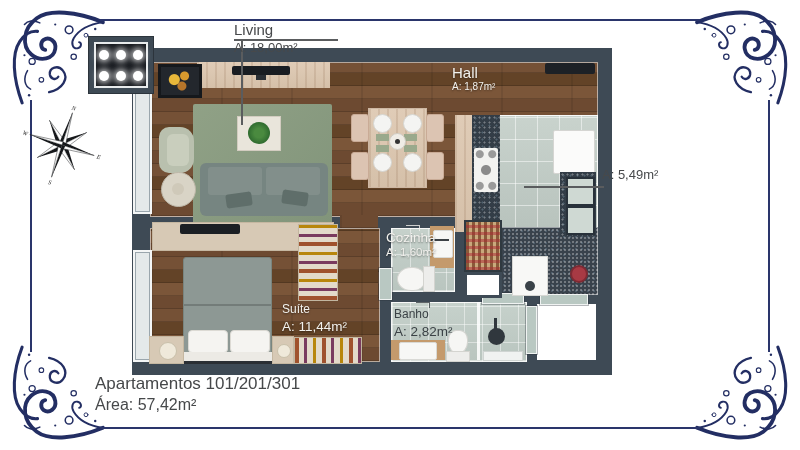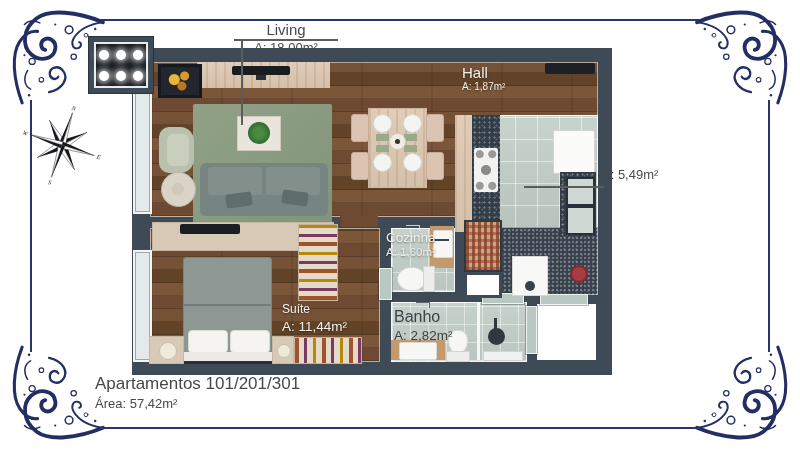--- a/index.html
+++ b/index.html
@@ -245,42 +245,42 @@
   <div class="abs" style="left:488px;top:328px;width:17px;height:17px;border-radius:50%;background:#30373d"></div>
   <div class="abs" style="left:483px;top:351px;width:38px;height:8px;background:#f0f2f1;border:1px solid #cfd4d2"></div>
 
   <div class="leader" style="left:234px;top:39px;width:104px;height:1.5px"></div>
   <div class="leader" style="left:241px;top:40px;width:1.5px;height:85px"></div>
   <div class="leader" style="left:524px;top:186px;width:80px;height:1.5px"></div>
   <div class="leader" style="left:431px;top:239px;width:18px;height:1.5px;background:#3c4145"></div>
   <div class="mini-mark lbl-light" style="left:406px;top:225px"></div>
   <div class="mini-mark" style="left:416px;top:302px;color:#3b4246"></div>
 
-  <div class="room-label lbl-dark" style="left:234px;top:21px;width:104px;text-align:center">
+  <div class="room-label lbl-dark" style="left:234px;top:21px;width:104px;">
     <span class="room-name" style="font-size:15px">Living</span>
     <span class="room-area" style="font-size:13px;margin-top:3px">A: 18,00m²</span>
   </div>
-  <div class="room-label lbl-light" style="left:462px;top:64px">
+  <div class="room-label lbl-light" style="left:452px;top:64px">
     <span class="room-name" style="font-size:15px">Hall</span>
     <span class="room-area" style="font-size:10px">A: 1,87m²</span>
   </div>
   <div class="room-label lbl-dark" style="left:602px;top:165px;width:152px">
     <span class="room-area" style="font-size:13px;margin-top:3px">A: 5,49m²</span>
   </div>
   <div class="room-label lbl-light" style="left:386px;top:230px">
     <span class="room-name" style="font-size:13.5px">Cozinha</span>
     <span class="room-area" style="font-size:11.5px">A: 1,60m²</span>
   </div>
   <div class="room-label lbl-light" style="left:282px;top:303px">
     <span class="room-name" style="font-size:12px">Suíte</span>
     <span class="room-area" style="font-size:13.5px;margin-top:2px">A: 11,44m²</span>
   </div>
   <div class="room-label" style="left:394px;top:308px;color:#3b4246">
-    <span class="room-name" style="font-size:16px">Banho</span>
+    <span class="room-name" style="font-size:12px">Banho</span>
     <span class="room-area" style="font-size:13.5px;margin-top:2px">A: 2,82m²</span>
   </div>
 
   <div class="abs" style="left:95px;top:374px;color:#46484a">
     <div style="font-size:17px">Apartamentos 101/201/301</div>
-    <div style="font-size:13px;margin-top:2px">Área: 57,42m²</div>
+    <div style="font-size:16px;margin-top:2px">Área: 57,42m²</div>
   </div>
 
 </div>
 
 </body></html>

